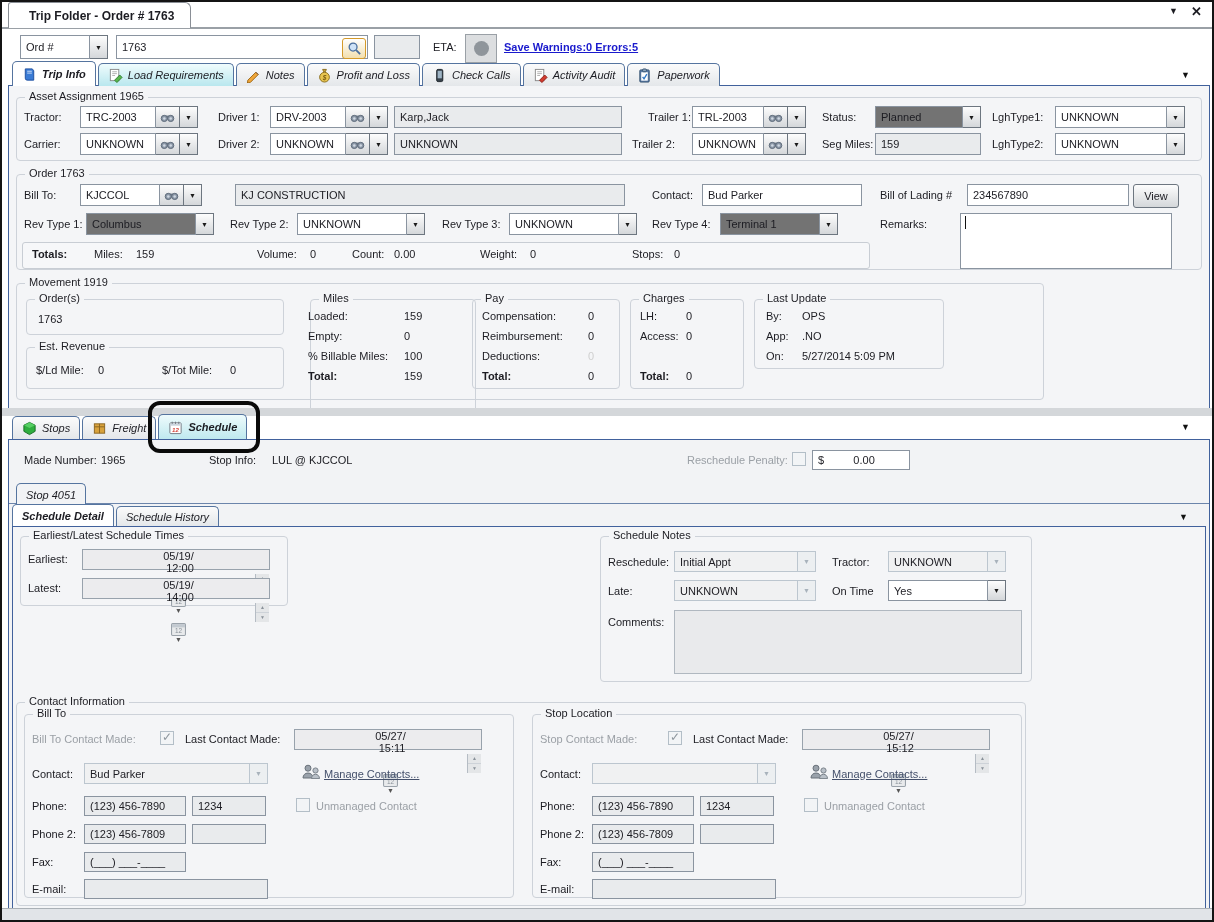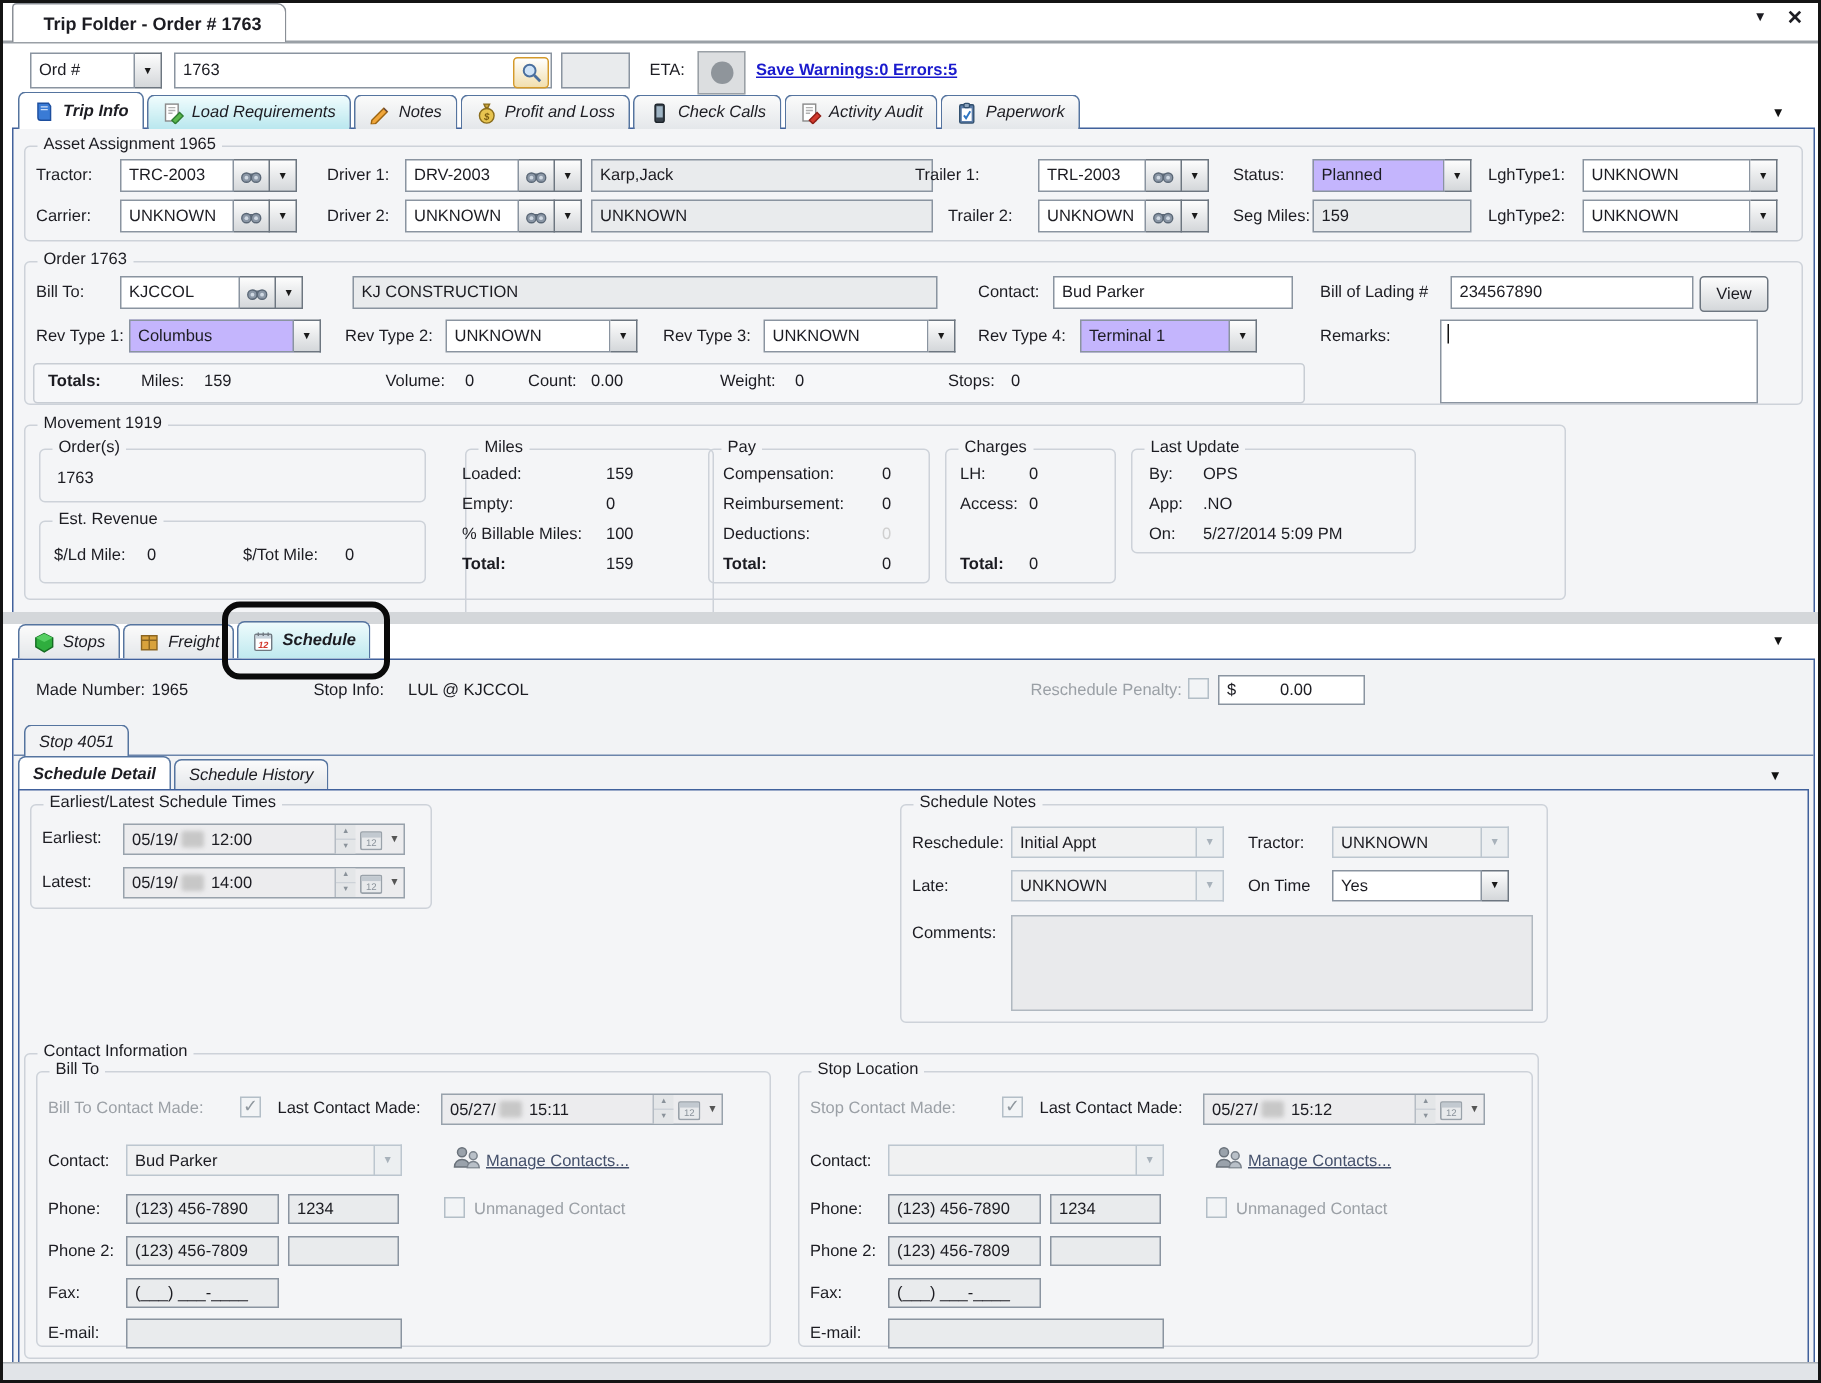--- a/index.html
+++ b/index.html
@@ -12,40 +12,40 @@
   .lbl.u{}
   .panel{position:absolute;border:1px solid #41619c;background:#f4f5f7;box-sizing:border-box;z-index:1;}
   .grp{position:absolute;border:1px solid #cdd2d9;border-radius:4px;box-sizing:border-box;z-index:2;}
   .cap{position:absolute;top:-8px;left:8px;background:#f4f5f7;padding:0 4px;white-space:nowrap;z-index:3;}
   .fld{position:absolute;box-sizing:border-box;background:#fff;border:1px solid #8a94a0;height:22px;
        display:flex;align-items:center;padding:0 5px;white-space:nowrap;overflow:hidden;z-index:4;}
   .fld.ro{background:#e9ebed;}
   .combo{position:absolute;display:flex;height:22px;box-sizing:border-box;z-index:4;}
   .cval{flex:1;background:#fff;border:1px solid #8a94a0;display:flex;align-items:center;padding:0 5px;
         white-space:nowrap;overflow:hidden;box-sizing:border-box;}
-  .cval.gray{background:#c4b5fd;}
+  .cval.gray{background:#737373;}
   .cval.dis{background:#f0f1f2;border-color:#bcc6cf;}
   .b3{width:18px;background:linear-gradient(#fdfdfd,#d4d7da);border:1px solid #6d7680;border-left:none;
       display:flex;align-items:center;justify-content:center;box-sizing:border-box;cursor:pointer;}
   .b3.lk{width:24px;}
   .b3.dis{background:#eceff1;border-color:#bcc6cf;}
   .ar{font-size:7px;color:#1a1a1a;line-height:1;}
   .ar.dim{color:#a8b2bb;}
   .tabs{position:absolute;display:flex;gap:2px;align-items:flex-end;z-index:5;}
   .tab{height:22px;display:flex;align-items:center;gap:5px;padding:0 9px;border:1px solid #55749f;border-bottom:none;
        border-radius:5px 5px 0 0;background:linear-gradient(#fbfbfb,#e4e7ea);white-space:nowrap;cursor:pointer;font-style:italic;}
   .tab.active{background:#fff;font-weight:bold;height:24px;z-index:6;}
   .tab.cyan{background:linear-gradient(#f0fcfd,#b9e7ee);}
   .tab.cyanactive{background:linear-gradient(#eefbfc,#bfe9ef);font-weight:bold;height:24px;z-index:6;}
   .chip{width:15px;height:15px;flex:0 0 auto;}
   .cb{position:absolute;width:14px;height:14px;border:1px solid #9aa4ae;background:#fff;box-sizing:border-box;z-index:4;}
   .cb.dim{background:#f2f4f6;border-color:#b3bec7;}
   .cb.checked::after{content:"✓";position:absolute;left:1px;top:-2px;font-size:12px;color:#8f979e;}
   .dtf{position:absolute;display:flex;align-items:center;height:21px;box-sizing:border-box;border:1px solid #98a2ac;
-       background:#ececee;padding-left:5px;z-index:4;white-space:nowrap;}
+       background:#ececee;padding-left:5px;z-index:4;white-space:nowrap;flex-direction:column;}
   .redact{display:inline-block;width:15px;height:11px;background:#c7c7c7;border-radius:2px;margin:0 2px;filter:blur(1.5px);}
   .spin{display:flex;flex-direction:column;margin-left:auto;border-left:1px solid #b5bcc4;}
   .spin i{font-style:normal;width:13px;height:9px;font-size:5px;line-height:9px;text-align:center;color:#8a929a;
           background:#e4e6e8;border-bottom:1px solid #cdd2d8;cursor:pointer;}
   .spin i:last-child{border-bottom:none;}
   .calb{width:18px;height:17px;margin:0 1px;display:flex;align-items:center;justify-content:center;cursor:pointer;}
   .dda{width:12px;text-align:center;font-size:7px;color:#555;cursor:pointer;}
   .ovf{position:absolute;font-size:9px;color:#111;z-index:6;cursor:pointer;}
   .link{position:absolute;color:#1a1acd;text-decoration:underline;font-weight:bold;z-index:4;cursor:pointer;white-space:nowrap;}
   .mlink{position:absolute;color:#44506b;text-decoration:underline;z-index:4;cursor:pointer;white-space:nowrap;}
@@ -233,21 +233,21 @@
           <use href="#ico-binoc"></use>
         </svg>
       </div>
     <div class="b3">
         <span class="ar">▼</span>
       </div>
   </div>
   <div class="fld ro" style="left:392px;top:104px;width:228px">
       <span>Karp,Jack</span>
     </div>
-  <div class="lbl" style="left:608px;top:109px">Trailer 1:</div>
+  <div class="lbl" style="left:646px;top:109px">Trailer 1:</div>
   <div class="combo" style="left:690px;top:104px;width:114px">
     <div class="cval">TRL-2003</div>
     <div class="b3 lk">
         <svg width="15" height="11">
           <use href="#ico-binoc"></use>
         </svg>
       </div>
     <div class="b3">
         <span class="ar">▼</span>
       </div>

